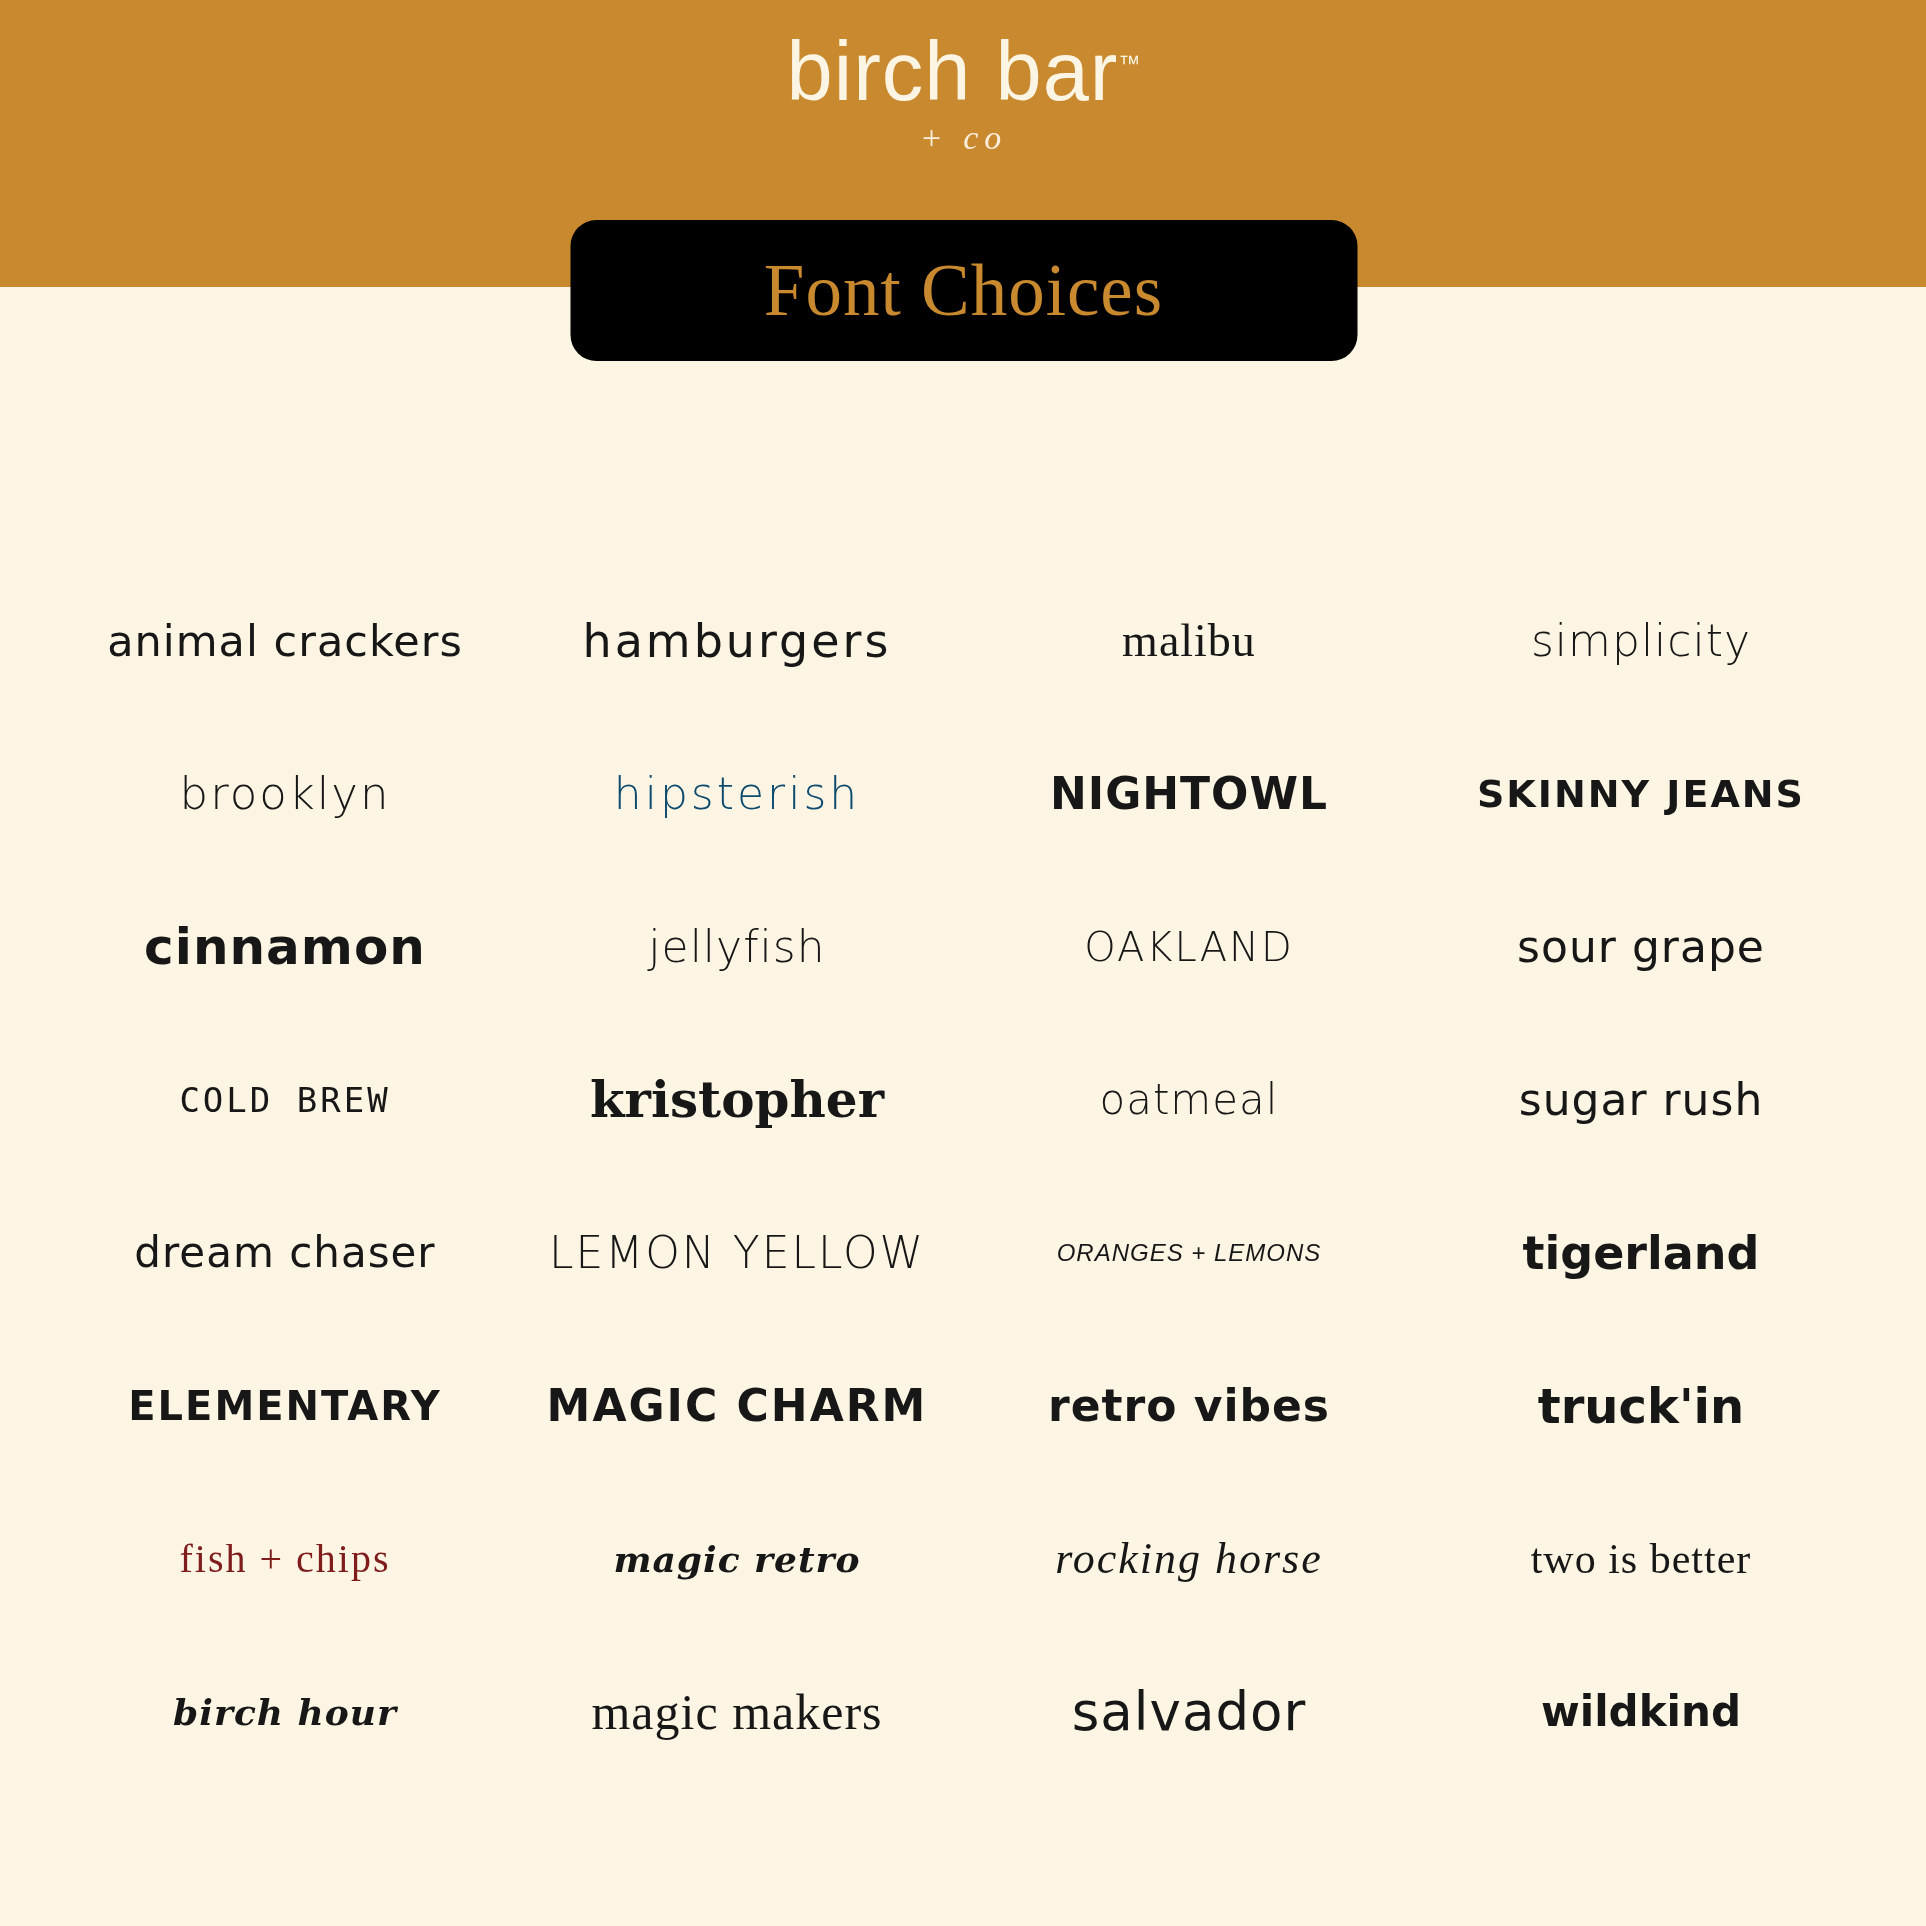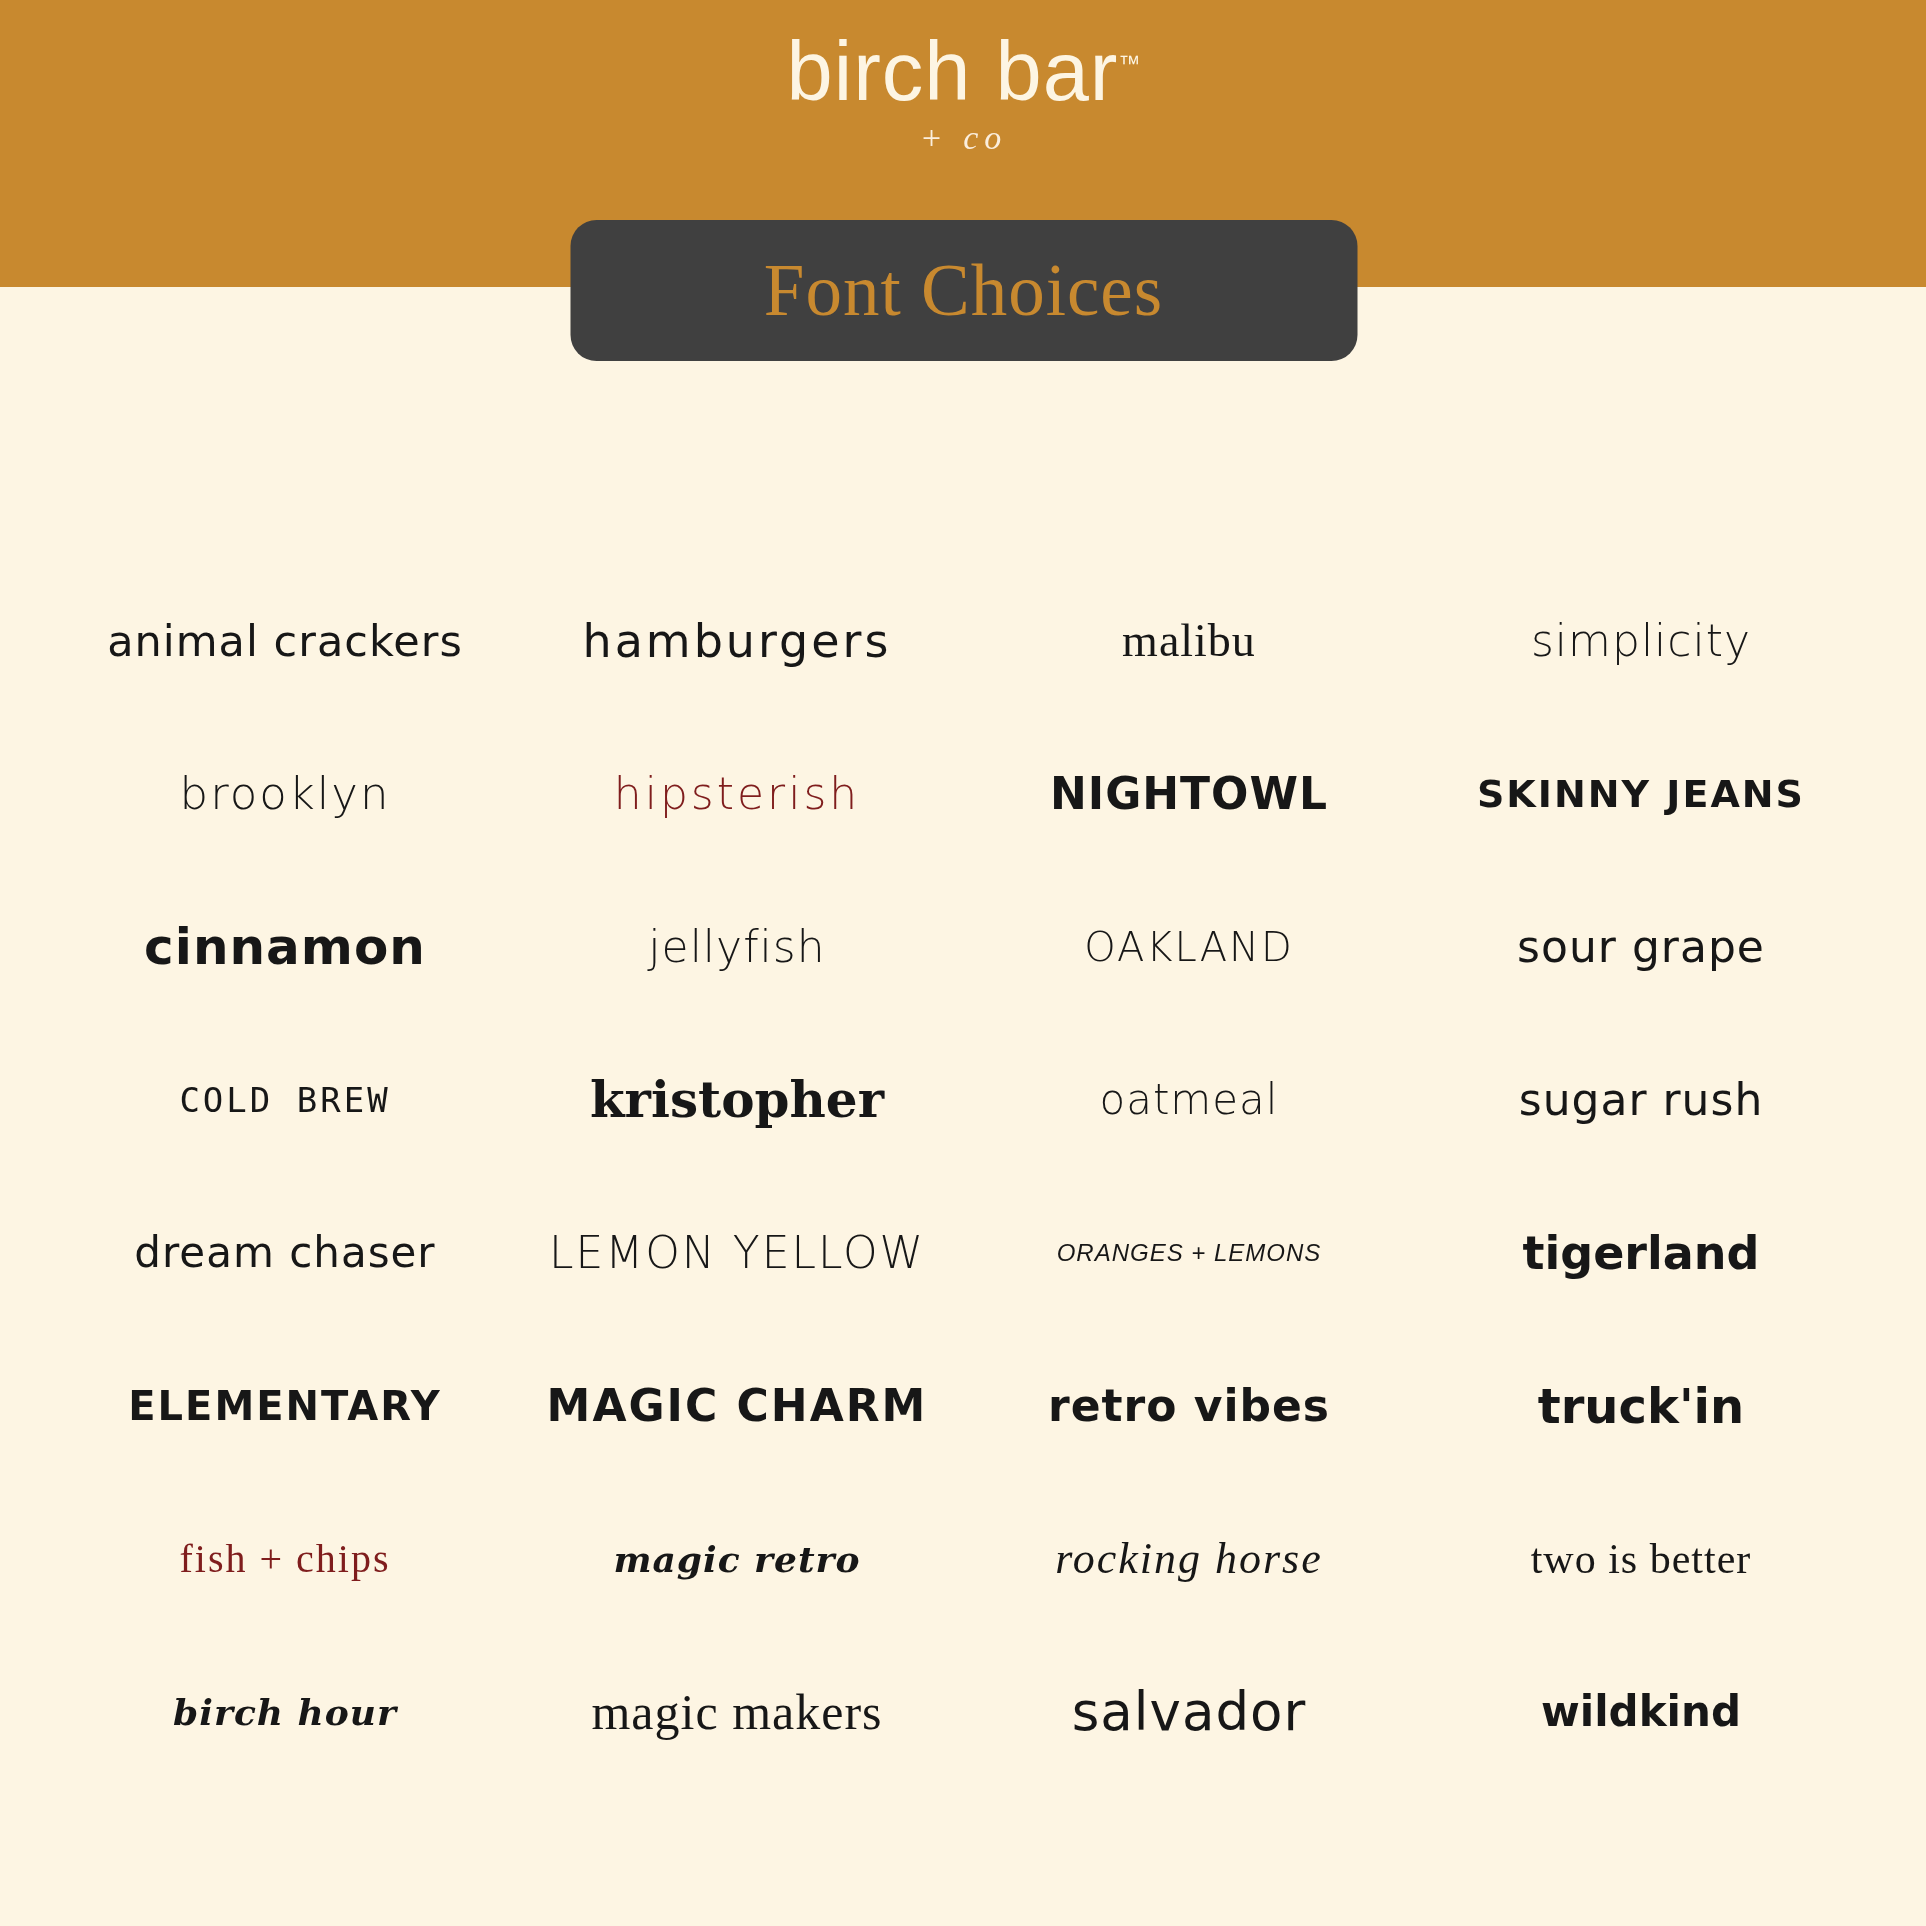--- a/index.html
+++ b/index.html
@@ -59,21 +59,21 @@
     color: #fbeedd;
   }
 
   .title-card {
     position: absolute;
     top: 220px;
     left: 50%;
     transform: translateX(-50%);
     width: 787px;
     height: 141px;
-    background: #404040;
+    background: #000000;
     border-radius: 26px;
     display: flex;
     align-items: center;
     justify-content: center;
   }
   .title-card-text {
     font-family: "Liberation Serif", serif;
     font-size: 73px;
     color: #c8892f;
     letter-spacing: 1px;
@@ -109,21 +109,21 @@
   .s-brooklyn { font-family: "DejaVu Sans", sans-serif; font-size: 45px; font-weight: 300; letter-spacing: 2px; }
   .s-cinnamon { font-family: "DejaVu Sans", sans-serif; font-size: 50px; font-weight: 700; letter-spacing: 1px; }
   .s-cold-brew { font-family: "DejaVu Sans Mono", monospace; font-size: 34px; letter-spacing: 3px; }
   .s-dream-chaser { font-family: "DejaVu Sans", sans-serif; font-size: 42px; letter-spacing: 1px; }
   .s-elementary { font-family: "DejaVu Sans", sans-serif; font-size: 40px; font-weight: 700; letter-spacing: 2px; }
   .s-fish-chips { font-family: "Liberation Serif", serif; font-size: 40px; color: #7f1d1d; letter-spacing: 2px; }
   .s-golden-hour { font-family: "DejaVu Serif", serif; font-style: italic; font-weight: 700; font-size: 36px; letter-spacing: 1px; }
 
   
   .s-hamburgers { font-family: "DejaVu Sans", sans-serif; font-size: 46px; letter-spacing: 3px; }
-  .s-hipsterish { font-family: "DejaVu Sans", sans-serif; font-size: 44px; font-weight: 300; letter-spacing: 3px; color: #7f1d1d; }
+  .s-hipsterish { font-family: "DejaVu Sans", sans-serif; font-size: 44px; font-weight: 300; letter-spacing: 3px; color: #0c4a6e; }
   .s-jellyfish { font-family: "DejaVu Sans", sans-serif; font-size: 44px; font-weight: 300; letter-spacing: 1px; }
   .s-kristopher { font-family: "DejaVu Serif", serif; font-size: 50px; font-weight: 700; letter-spacing: 0px; }
   .s-lemon-yellow { font-family: "DejaVu Sans", sans-serif; font-size: 44px; font-weight: 300; letter-spacing: 2px; }
   .s-magic-charm { font-family: "DejaVu Sans", sans-serif; font-size: 44px; font-weight: 700; letter-spacing: 2px; }
   .s-magic-dust { font-family: "DejaVu Serif", serif; font-weight: 700; font-style: italic; font-size: 36px; letter-spacing: 1px; }
   .s-magic-makers { font-family: "Liberation Serif", serif; font-size: 50px; letter-spacing: 1px; }
 
   
   .s-malibu { font-family: "Liberation Serif", serif; font-size: 46px; letter-spacing: 1px; }
   .s-nightowl { font-family: "DejaVu Sans", sans-serif; font-size: 44px; font-weight: 700; letter-spacing: 1px; }

